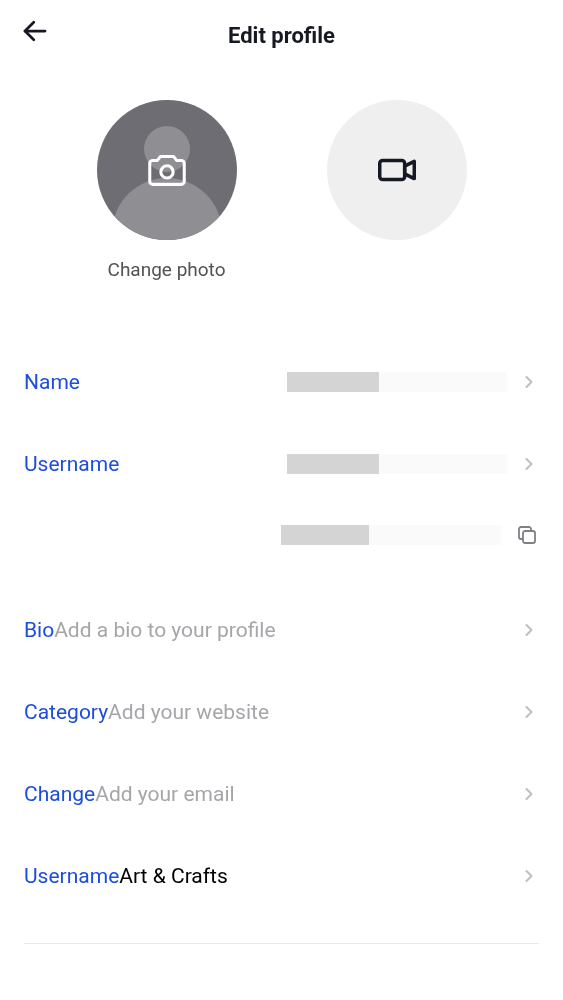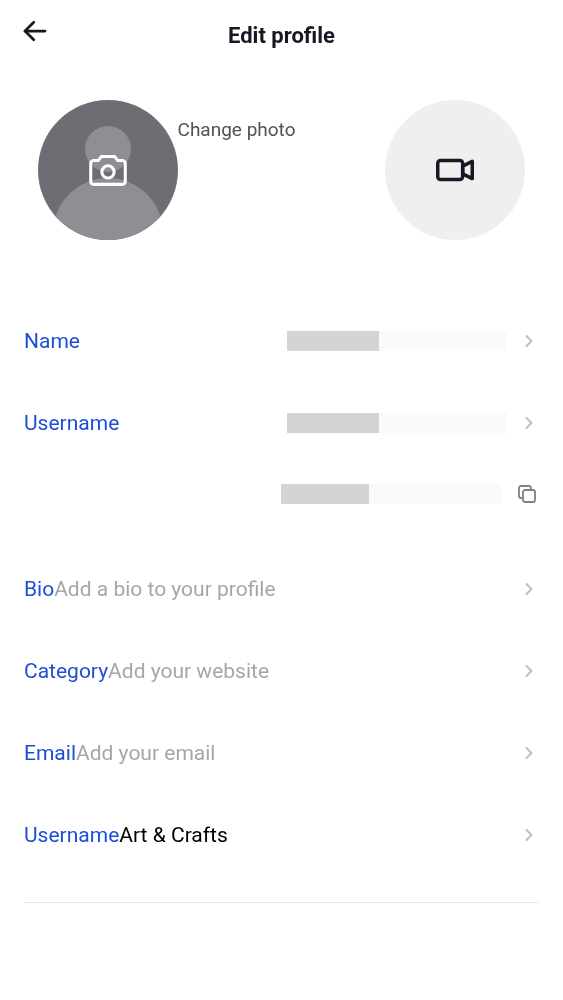--- a/index.html
+++ b/index.html
@@ -37,22 +37,22 @@
     }
     .media-row {
       display: flex;
       justify-content: center;
       gap: 90px;
       margin-top: 40px;
       margin-bottom: 60px;
     }
     .media-item {
       display: flex;
-      flex-direction: row;
-      align-items: flex-start;
+      flex-direction: column;
+      align-items: center;
       cursor: pointer;
     }
     .media-circle {
       width: 140px;
       height: 140px;
       border-radius: 50%;
       display: flex;
       align-items: center;
       justify-content: center;
       position: relative;
@@ -226,21 +226,21 @@
 
   <div class="form-row">
     <div class="form-label">Category</div>
     <div class="form-value placeholder">Add your website</div>
     <svg class="chevron" width="20" height="20" viewBox="0 0 24 24" fill="none" stroke="currentColor" stroke-width="2.5" stroke-linecap="round" stroke-linejoin="round">
       <polyline points="9 6 15 12 9 18"></polyline>
     </svg>
   </div>
 
   <div class="form-row">
-    <div class="form-label">Email</div>
+    <div class="form-label">Change</div>
     <div class="form-value placeholder">Add your email</div>
     <svg class="chevron" width="20" height="20" viewBox="0 0 24 24" fill="none" stroke="currentColor" stroke-width="2.5" stroke-linecap="round" stroke-linejoin="round">
       <polyline points="9 6 15 12 9 18"></polyline>
     </svg>
   </div>
 
   <div class="form-row">
     <div class="form-label">Username</div>
     <div class="form-value filled">Art &amp; Crafts</div>
     <svg class="chevron" width="20" height="20" viewBox="0 0 24 24" fill="none" stroke="currentColor" stroke-width="2.5" stroke-linecap="round" stroke-linejoin="round">

